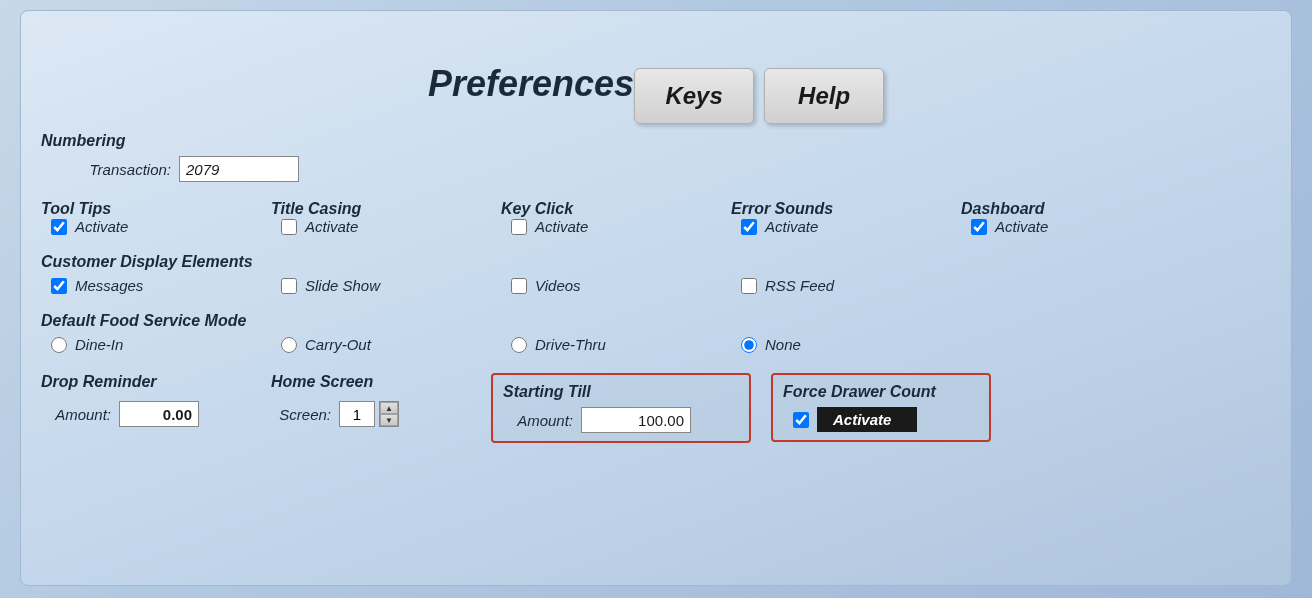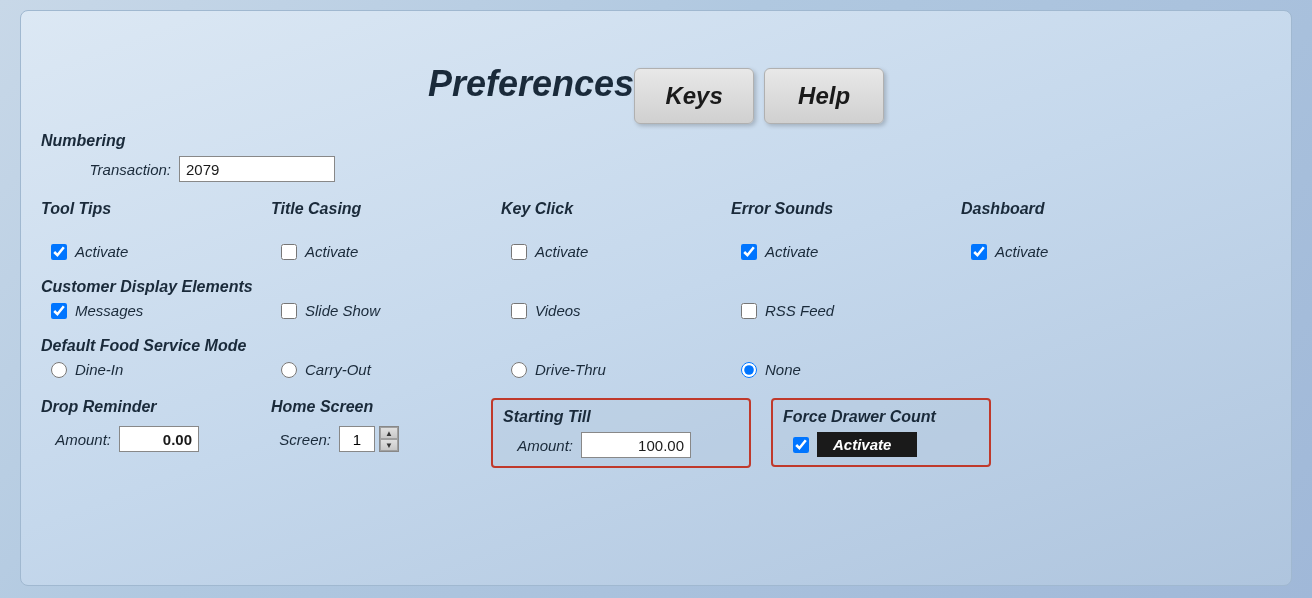--- a/index.html
+++ b/index.html
@@ -92,39 +92,39 @@
 
     .text-input {
       background: white;
       border: 1px solid #888;
       padding: 3px 6px;
       font-size: 15px;
       color: #1a1a1a;
       height: 26px;
     }
 
-    .input-narrow { width: 156px; }
+    .input-narrow { width: 120px; font-style: italic; }
     .input-medium { width: 80px; font-weight: bold; }
     .input-wide { width: 110px; }
 
     
     .options-grid {
       display: flex;
       gap: 0px;
       margin-bottom: 18px;
     }
 
     .option-group {
       display: flex;
       flex-direction: column;
       min-width: 230px;
     }
 
     .option-group .section-label {
-      margin-bottom: 25px;
+      margin-bottom: 0;
     }
 
     .checkbox-row {
       display: flex;
       align-items: center;
       gap: 8px;
       margin-left: 10px;
     }
 
     .checkbox-row input[type="checkbox"] {

